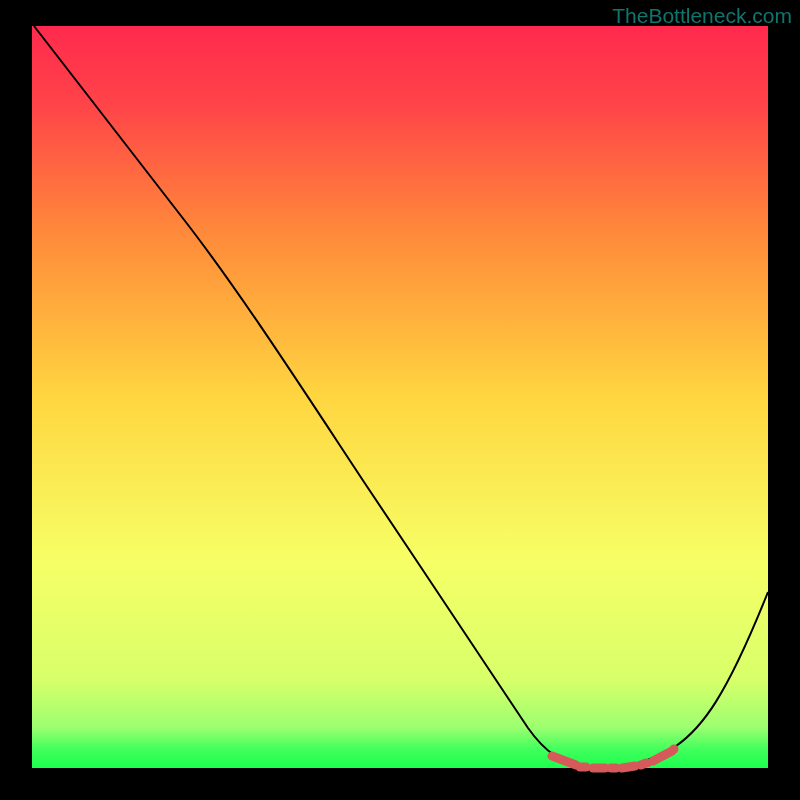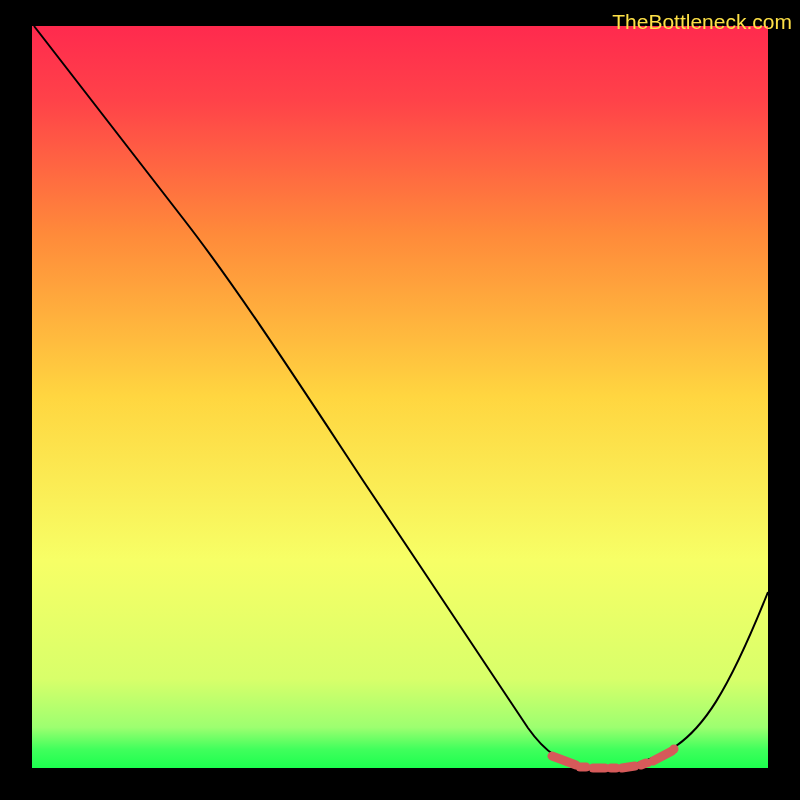--- a/index.html
+++ b/index.html
@@ -10,26 +10,26 @@
     background: #000000;
     overflow: hidden;
   }
   .stage {
     position: relative;
     width: 800px;
     height: 800px;
   }
   .watermark {
     position: absolute;
-    top: 10px;
+    top: 4px;
     right: 8px;
     font-family: Arial, Helvetica, sans-serif;
     font-size: 21px;
     font-weight: 400;
-    color: #fde047;
+    color: #0f766e;
     letter-spacing: 0px;
     user-select: none;
   }
   svg {
     position: absolute;
     top: 0;
     left: 0;
   }
 </style>
 </head>

